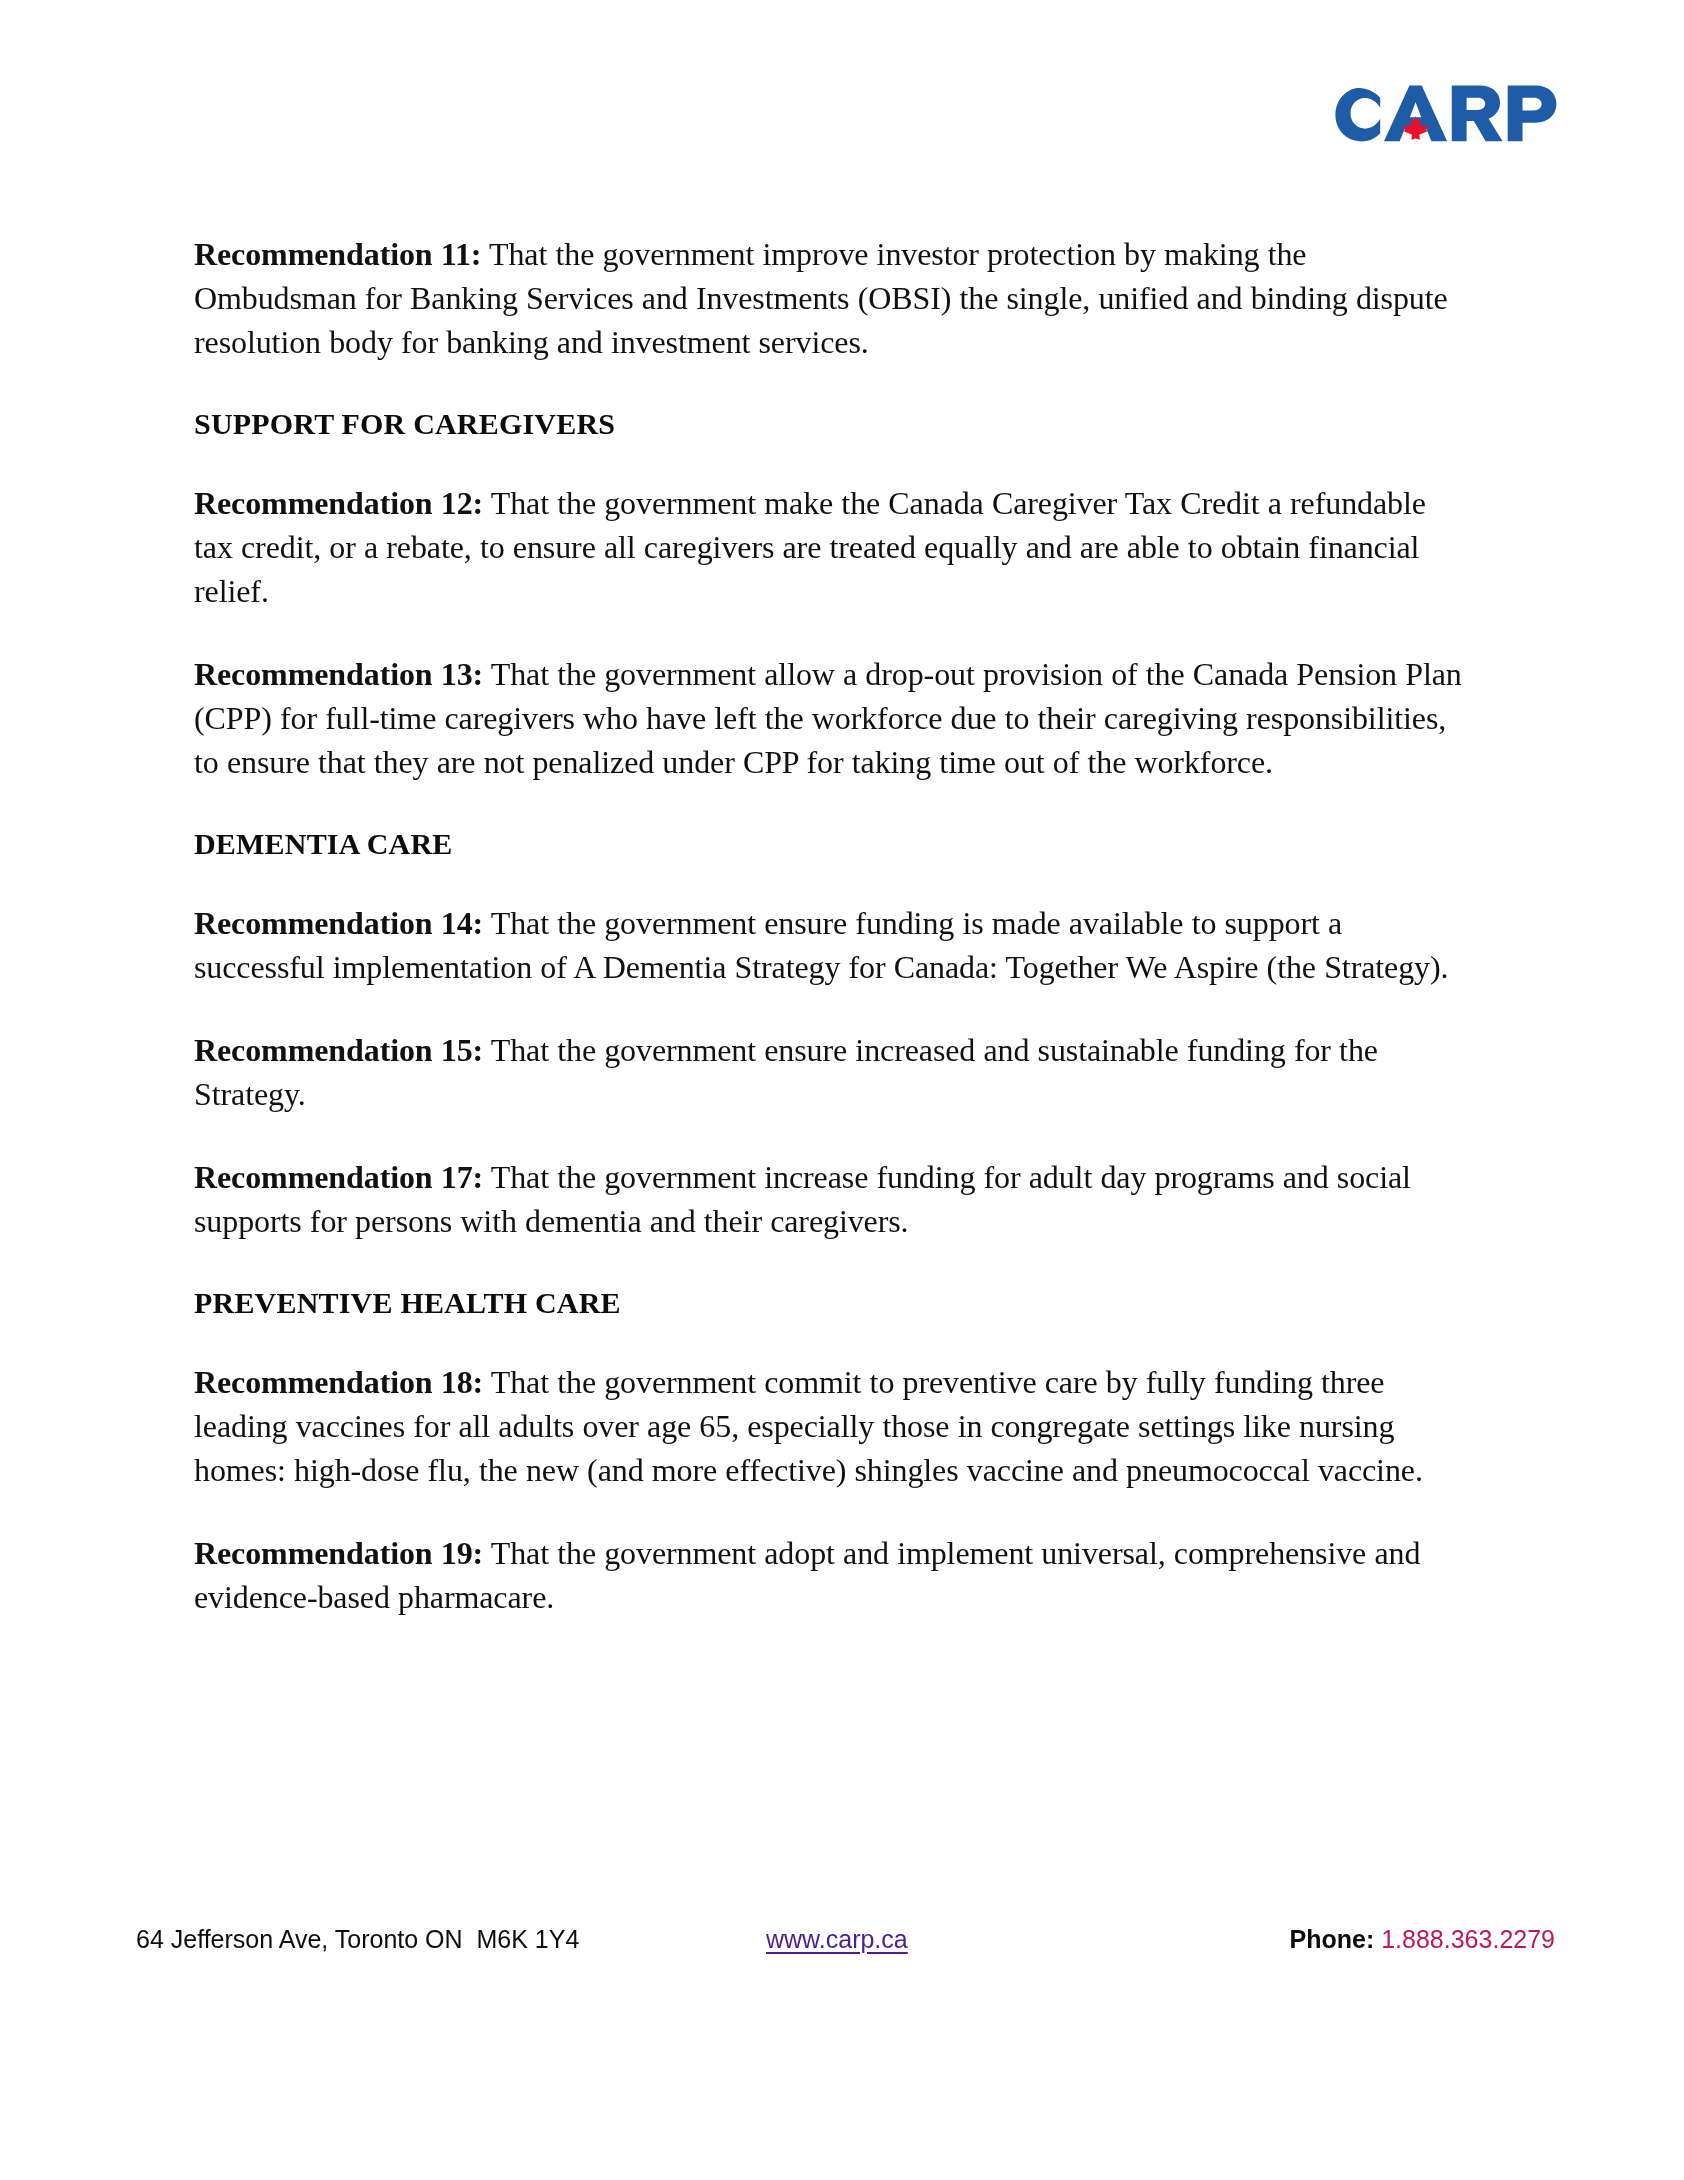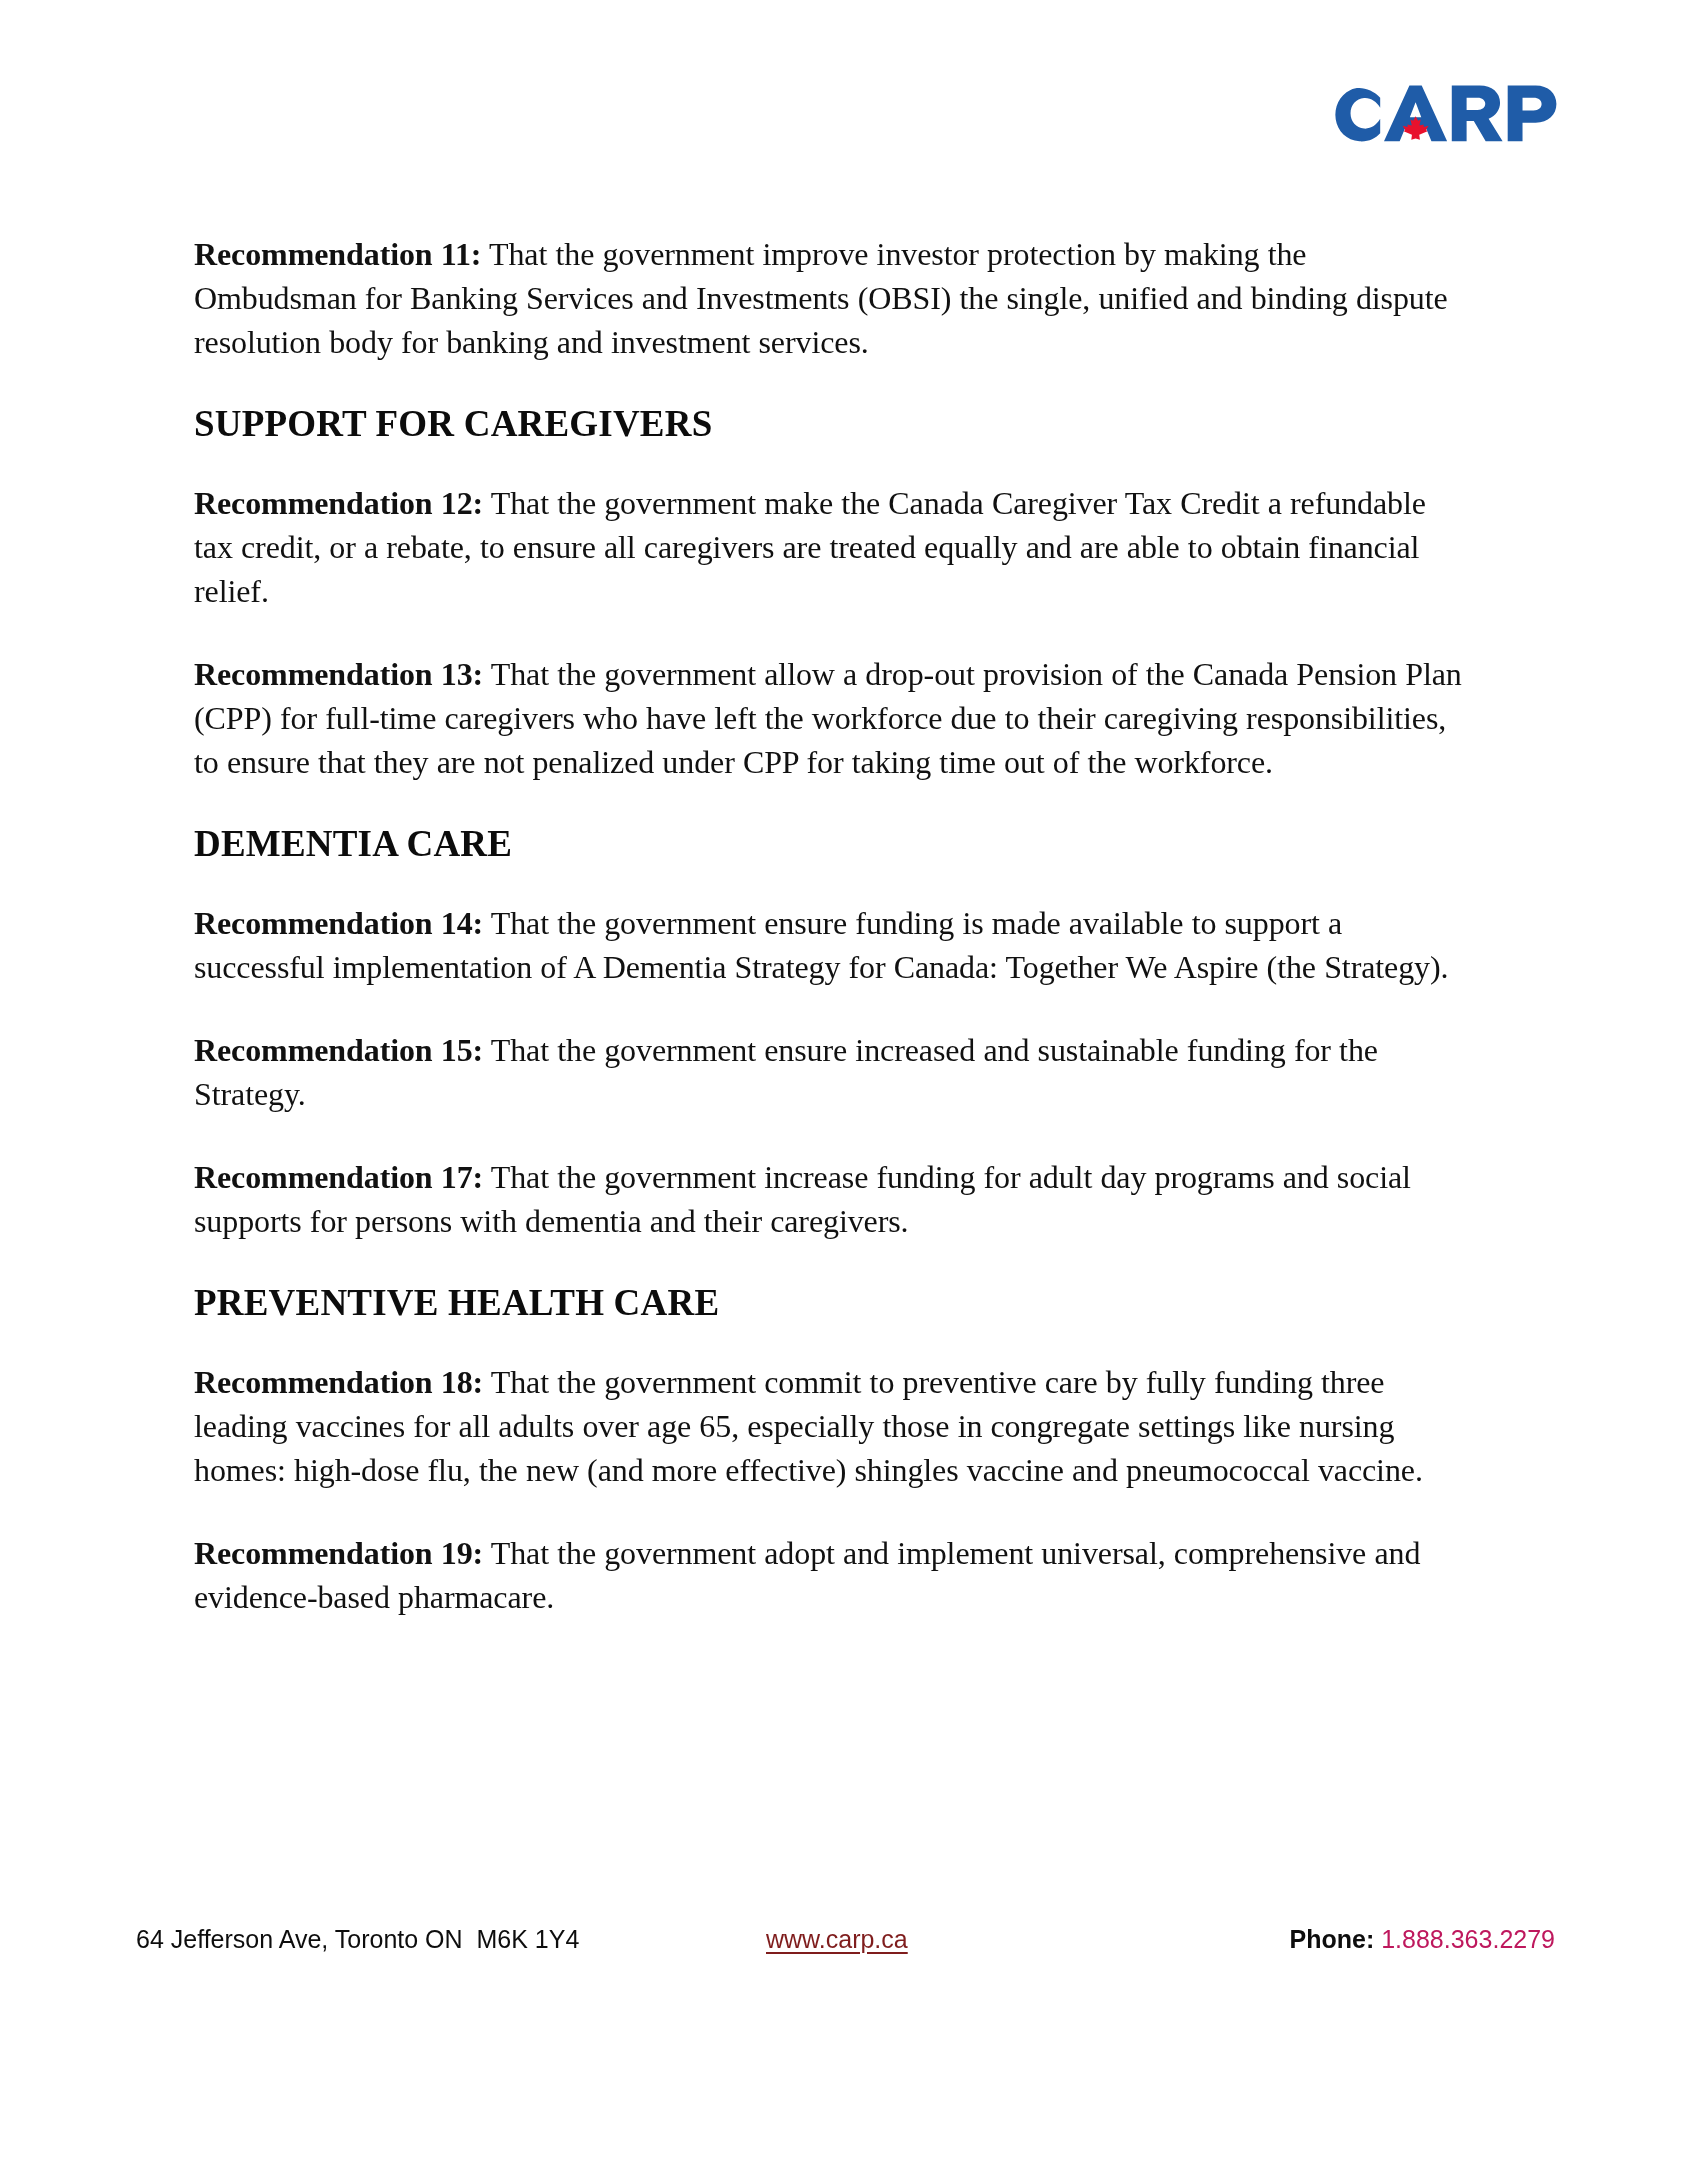--- a/index.html
+++ b/index.html
@@ -56,21 +56,21 @@
     letter-spacing: -0.1px;
     word-spacing: 0.3px;
   }
   .para .lead {
     font-weight: bold;
   }
   .para .ital {
   }
 
   .heading {
-    font-size: 37px;
+    font-size: 30px;
     line-height: 41px;
     font-weight: bold;
     color: #0c0c0c;
     margin: 0 0 37px 0;
     letter-spacing: 0.2px;
   }
 
   
   .footer {
     position: absolute;
@@ -88,21 +88,21 @@
     left: 0;
     top: 0;
     white-space: pre;
   }
   .footer-link-wrap {
     position: absolute;
     left: 630px;
     top: 0;
   }
   .footer-link {
-    color: #7f1d1d;
+    color: #4c1d95;
     text-underline-offset: 4.3px;
   }
   .footer-phone {
     position: absolute;
     right: 0;
     top: 0;
     white-space: nowrap;
   }
   .footer-phone .phone-label {
     font-weight: bold;

